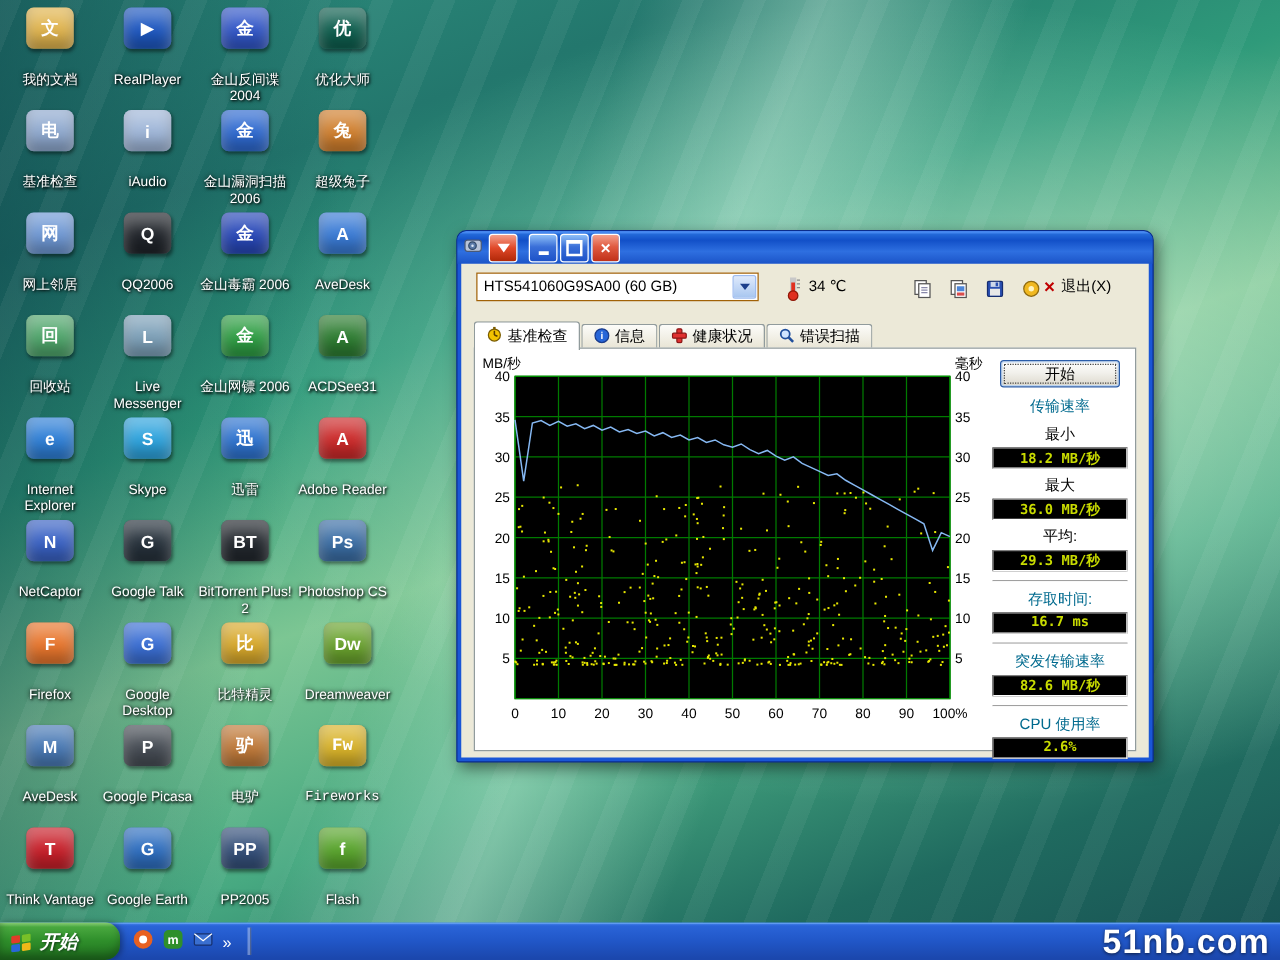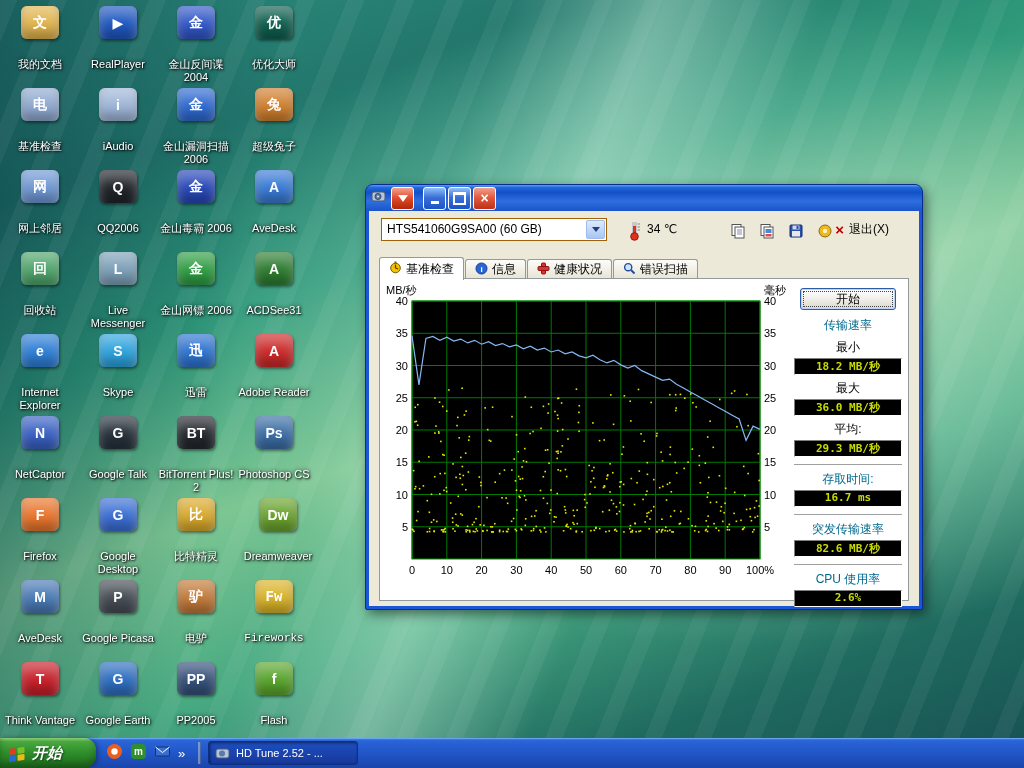--- a/index.html
+++ b/index.html
@@ -879,22 +879,16 @@
             <rect x="1" y="1" width="15" height="15" rx="4" fill="#2f8f2b"></rect>
             <text x="8.5" y="12" font-size="10" font-weight="bold" fill="#fff" text-anchor="middle">m</text>
           </svg></span>
       <span><svg width="17" height="17">
             <rect x="1.5" y="4" width="14" height="9" rx="1" fill="#3a6fd0" stroke="#17316e"></rect>
             <path d="M1.5 4 L8.5 9.5 L15.5 4" fill="none" stroke="#fff"></path>
           </svg></span>
       <span class="ql-more">»</span>
     </div>
     <div class="tb-div"></div>
-    <div class="taskbtn">
-      <svg width="15" height="15">
-          <rect x="1" y="3" width="13" height="9" rx="2" fill="#b8c4d8" stroke="#4a5a78"></rect>
-          <circle cx="7" cy="7.5" r="3" fill="#5a7aa8"></circle>
-        </svg>
-      <span>HD Tune 2.52 - ...</span>
-    </div>
   </div>
 
+  <div class="watermark">51nb.com</div>
 </div>
 
 </body></html>

